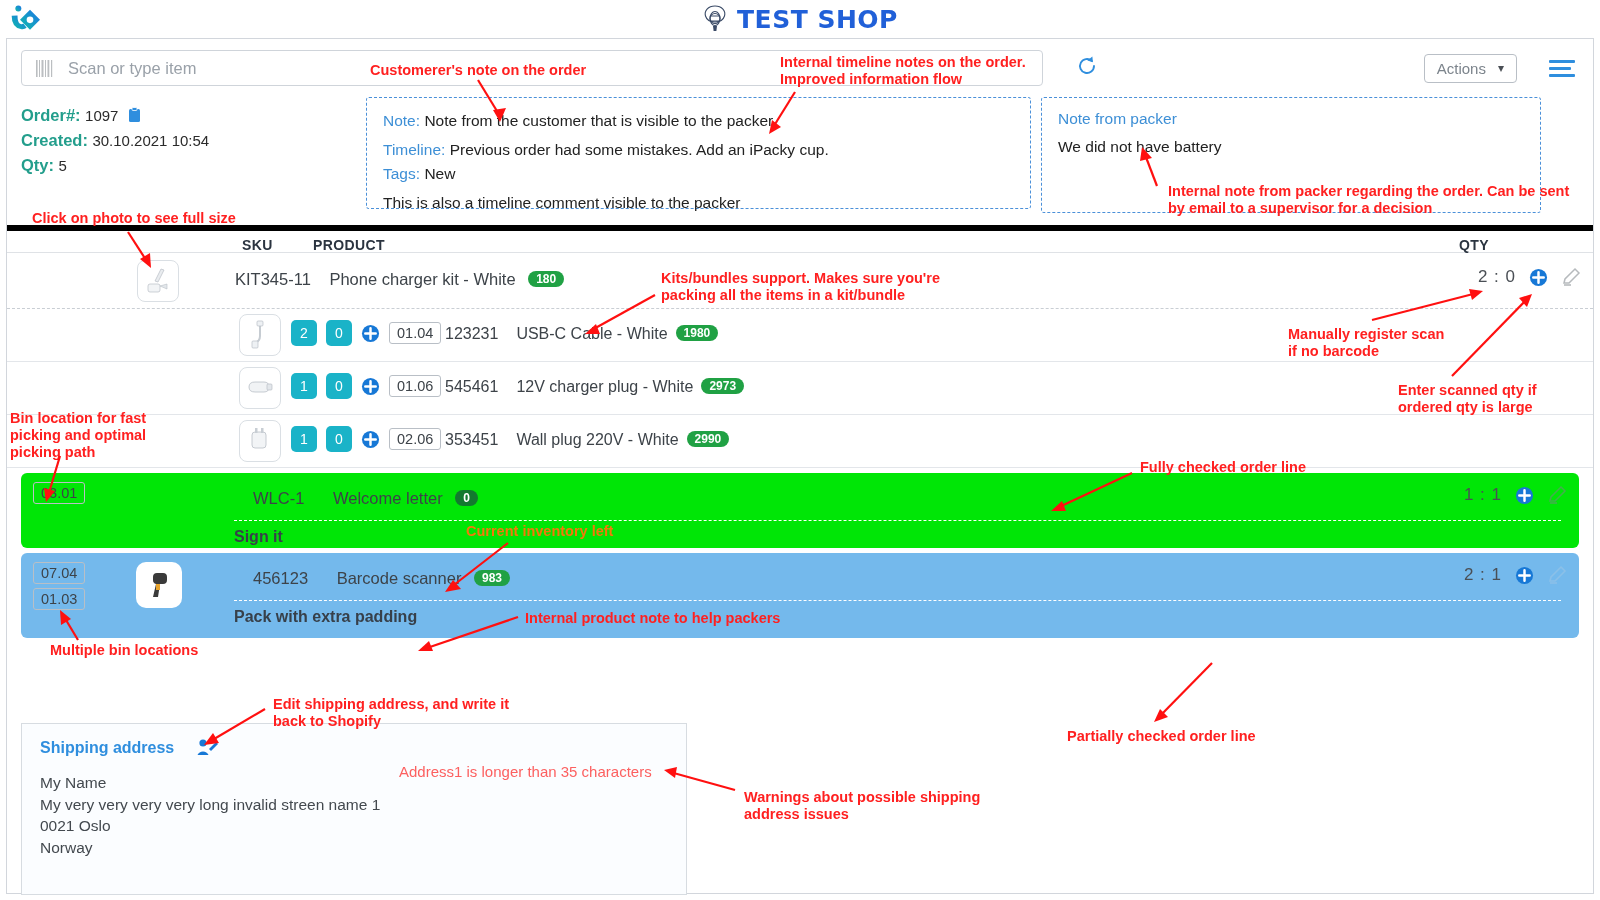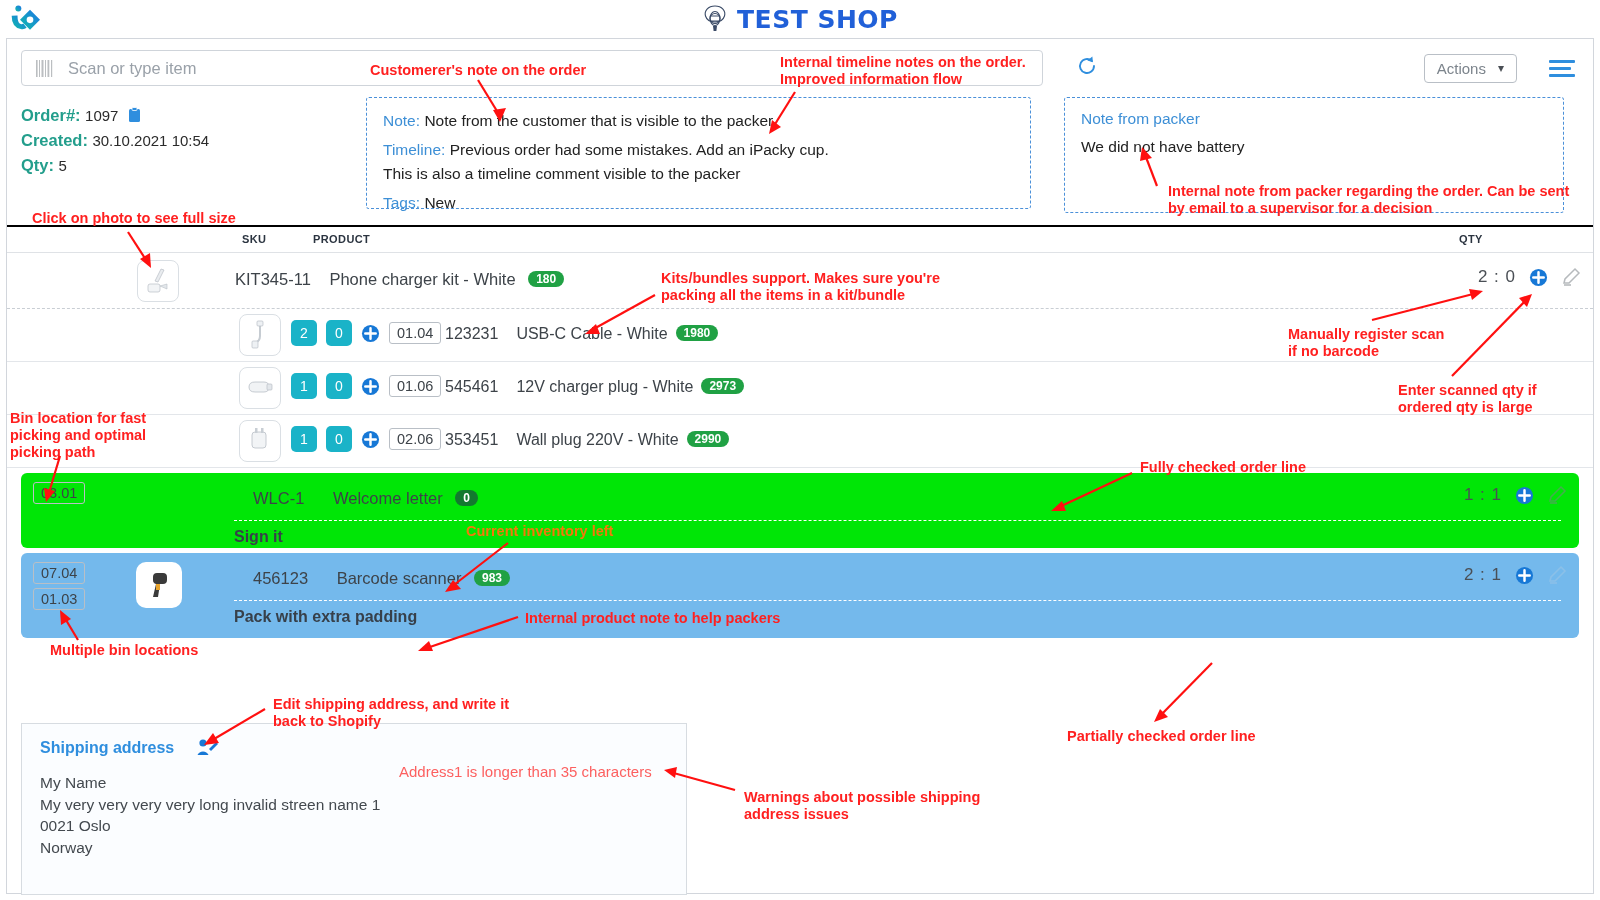--- a/index.html
+++ b/index.html
@@ -64,38 +64,38 @@
   #hamburger i:nth-child(2){ width:85%; }
   #hamburger i:nth-child(3){ width:100%; }
 
   
   #inforow { position:relative; height:128px; }
   #ordermeta { position:absolute; left:14px; top:6px; line-height:25px; }
   #ordermeta .lbl { color:#239e8c; font-weight:bold; font-size:16.5px; }
   #ordermeta .val { color:#2b2b2b; font-size:15px; }
   .clip-ic { display:inline-block; vertical-align:-2px; margin-left:5px; }
 
-  .noteboxes { position:absolute; left:359px; top:0px; display:flex; gap:33px; }
+  .noteboxes { position:absolute; left:359px; top:0px; display:flex; gap:10px; }
   .notebox {
     border:1px dashed #4a90d9; border-radius:3px;
     padding:12px 16px; background:#fff;
   }
   #notebox-order { width:665px; height:112px; }
   #notebox-packer { width:500px; height:116px; }
   .nl { line-height:22px; font-size:15.5px; margin-bottom:7px; color:#222; }
   .nl b { color:#3d8fd6; font-weight:normal; }
   .note-title { color:#3d8fd6; font-size:15.5px; margin-bottom:10px;}
   .note-body { font-size:15.5px; color:#222; }
 
   
   #table-head {
-    border-top:2px solid #000000;
+    border-top:6px solid #000000;
     border-bottom:1px solid #dfe2e6;
     height:28px; position:relative;
-    font-size:11px; font-weight:bold; color:#2b3440; letter-spacing:.4px;
+    font-size:14px; font-weight:bold; color:#2b3440; letter-spacing:.4px;
   }
   #table-head .th-sku { position:absolute; left:235px; top:6px;}
   #table-head .th-prod{ position:absolute; left:306px; top:6px;}
   #table-head .th-qty { position:absolute; left:1452px; top:6px;}
 
   .kitrow { position:relative; height:56px; border-bottom:1px dashed #c9ced4;}
   .thumb {
     width:42px;height:42px;border:1px solid #dadfe4;border-radius:8px;background:#fff;
     display:flex;align-items:center;justify-content:center;
   }
@@ -255,25 +255,25 @@
     <div class="noteboxes">
       <div class="notebox" id="notebox-order">
         <div class="nl">
           <b>Note:</b>
           <span>Note from the customer that is visible to the packer</span>
         </div>
         <div class="nl" style="margin-bottom:2px;">
           <b>Timeline:</b>
           <span>Previous order had some mistakes. Add an iPacky cup.</span>
         </div>
-        <div class="nl">This is also a timeline comment visible to the packer</div>
         <div class="nl">
           <b>Tags:</b>
           <span>New</span>
         </div>
+        <div class="nl">This is also a timeline comment visible to the packer</div>
       </div>
 
       <div class="notebox" id="notebox-packer">
         <div class="note-title">Note from packer</div>
         <div class="note-body">We did not have battery</div>
       </div>
     </div>
   </div>
 
   <div id="table-head">

